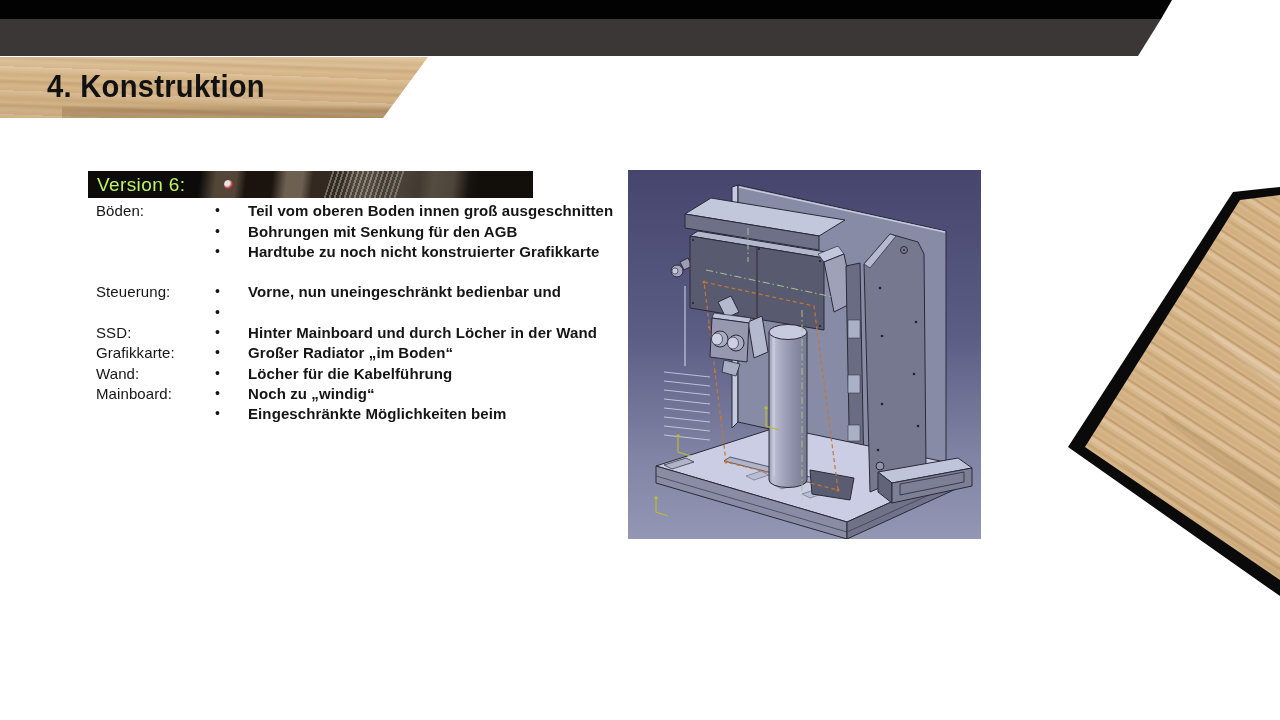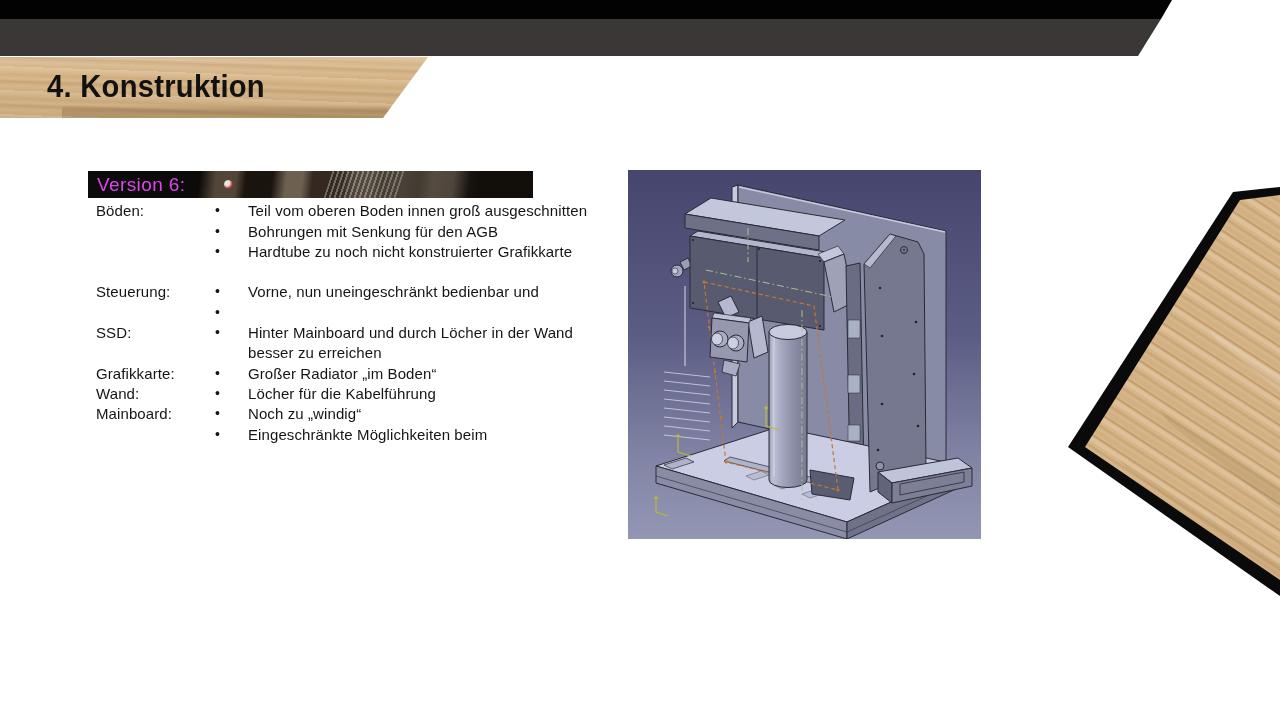--- a/index.html
+++ b/index.html
@@ -28,27 +28,27 @@
       linear-gradient(97deg,rgba(0,0,0,0) 0 112px,rgba(95,80,65,.85) 128px 148px,rgba(28,21,15,.9) 158px 184px,
       rgba(126,111,94,.85) 198px 214px,rgba(55,44,34,.9) 224px 254px,rgba(146,134,118,.8) 266px 282px,
       rgba(40,32,24,.95) 294px 330px,rgba(92,80,66,.7) 344px 364px,rgba(18,14,10,.96) 380px 445px);}
   .vb-fins{position:absolute;left:240px;top:0;width:72px;height:100%;opacity:.7;
     background:repeating-linear-gradient(90deg,#8d8578 0 2px,#2c2620 2px 5px);transform:skewX(-18deg);}
   .vb-dot{position:absolute;left:136px;top:9px;width:9px;height:9px;border-radius:50%;
     background:radial-gradient(circle at 35% 35%,#e9e5e0 0 30%,#b03a3a 62%,#6b1f1f);filter:blur(.5px);}
   .vb-glow{position:absolute;right:55px;top:0;width:150px;height:100%;
     background:linear-gradient(100deg,transparent,rgba(165,155,142,.28),transparent);}
   .version-label{position:relative;z-index:2;display:inline-block;margin-left:9px;
-    font-size:19px;line-height:27px;color:#d946ef;letter-spacing:.4px;}
+    font-size:19px;line-height:27px;color:#bef264;letter-spacing:.4px;}
   
   .content-list{position:absolute;left:96px;top:200px;width:540px;}
   .row{display:flex;height:20.3px;font-size:15px;line-height:19px;letter-spacing:.1px;align-items:flex-end;}
   .row .lbl{flex:none;width:112px;}
   .row .blt{flex:none;width:40px;box-sizing:border-box;padding-left:7px;font-size:14px;}
-  .row .txt{flex:1;white-space:nowrap;}
+  .row .txt{flex:1;white-space:nowrap;font-weight:bold;}
   
   .cad{position:absolute;left:628px;top:170px;width:353px;height:369px;}
   .wedge{position:absolute;left:1060px;top:180px;width:220px;height:430px;}
 </style>
 </head>
 <body>
 
 <div class="slide">
 
   <div class="bar-black"></div>
@@ -93,25 +93,20 @@
         <span class="txt">Vorne, nun uneingeschränkt bedienbar und</span>
       </div>
       <div class="row">
         <span class="lbl"></span>
         <span class="blt">•</span>
       </div>
       <div class="row">
         <span class="lbl">SSD:</span>
         <span class="blt">•</span>
         <span class="txt">Hinter Mainboard und durch Löcher in der Wand</span>
-      </div>
-      <div class="row">
-        <span class="lbl"></span>
-        <span class="blt"></span>
-        <span class="txt">besser zu erreichen</span>
       </div>
       <div class="row">
         <span class="lbl">Grafikkarte:</span>
         <span class="blt">•</span>
         <span class="txt">Großer Radiator „im Boden“</span>
       </div>
       <div class="row">
         <span class="lbl">Wand:</span>
         <span class="blt">•</span>
         <span class="txt">Löcher für die Kabelführung</span>

